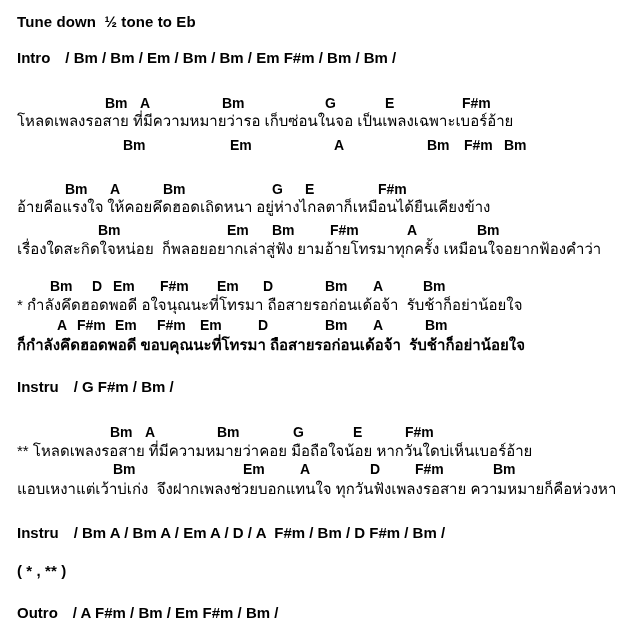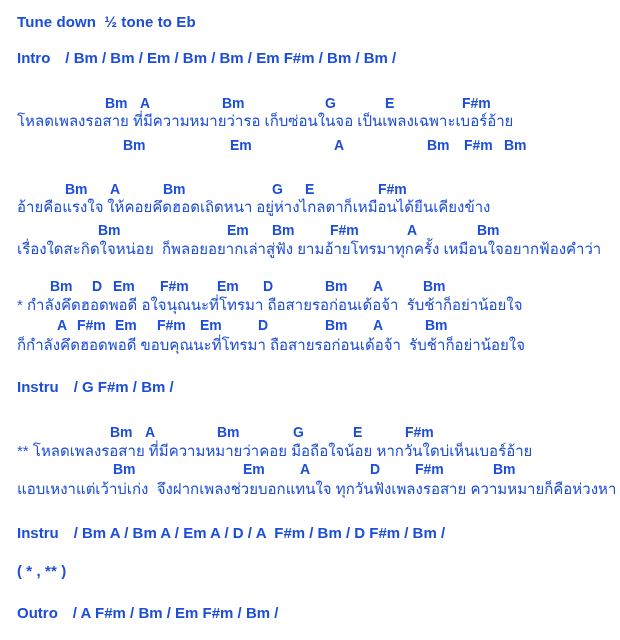--- a/index.html
+++ b/index.html
@@ -1,21 +1,21 @@
 <!DOCTYPE html>
 <html><head>
 <meta charset="utf-8">
 <style>
   html,body { margin:0; padding:0; background:#ffffff; }
   .sheet {
     position:relative;
     width:620px; height:640px;
     background:#ffffff;
     font-family:"Liberation Sans","DejaVu Sans",sans-serif;
-    color:#1d4ed8;
+    color:#000000;
     overflow:hidden;
   }
   .line { position:absolute; left:17px; right:0; white-space:pre; line-height:1.25; }
   .heading { font-size:15px; font-weight:700; letter-spacing:0.1px; }
   .section { font-size:15px; font-weight:700; }
   .sec-label { margin-right:15px; }
   .lyric { font-size:15px; font-weight:400; }
   .chords-row { left:0; height:16px; }
   .chord {
     position:absolute; top:0;
@@ -32,21 +32,21 @@
     <div class="line chords-row" style="top: 95px;"><span class="chord" style="left: 105px;">Bm</span><span class="chord" style="left: 140px;">A</span><span class="chord" style="left: 222px;">Bm</span><span class="chord" style="left: 325px;">G</span><span class="chord" style="left: 385px;">E</span><span class="chord" style="left: 462px;">F#m</span></div>
     <div class="line lyric" style="top: 112px;">โหลดเพลงรอสาย ที่มีความหมายว่ารอ เก็บซ่อนในจอ เป็นเพลงเฉพาะเบอร์อ้าย</div>
     <div class="line chords-row" style="top: 137px;"><span class="chord" style="left: 123px;">Bm</span><span class="chord" style="left: 230px;">Em</span><span class="chord" style="left: 334px;">A</span><span class="chord" style="left: 427px;">Bm</span><span class="chord" style="left: 464px;">F#m</span><span class="chord" style="left: 504px;">Bm</span></div>
     <div class="line chords-row" style="top: 181px;"><span class="chord" style="left: 65px;">Bm</span><span class="chord" style="left: 110px;">A</span><span class="chord" style="left: 163px;">Bm</span><span class="chord" style="left: 272px;">G</span><span class="chord" style="left: 305px;">E</span><span class="chord" style="left: 378px;">F#m</span></div>
     <div class="line lyric" style="top: 198px; font-family: Liberation Serif, serif;">อ้ายคือแรงใจ ให้คอยคึดฮอดเถิดหนา อยู่ห่างไกลตาก็เหมือนได้ยืนเคียงข้าง</div>
     <div class="line chords-row" style="top: 222px;"><span class="chord" style="left: 98px;">Bm</span><span class="chord" style="left: 227px;">Em</span><span class="chord" style="left: 272px;">Bm</span><span class="chord" style="left: 330px;">F#m</span><span class="chord" style="left: 407px;">A</span><span class="chord" style="left: 477px;">Bm</span></div>
     <div class="line lyric" style="top: 240px;">เรื่องใดสะกิดใจหน่อย  ก็พลอยอยากเล่าสู่ฟัง ยามอ้ายโทรมาทุกครั้ง เหมือนใจอยากฟ้องคำว่า</div>
     <div class="line chords-row" style="top: 278px;"><span class="chord" style="left: 50px;">Bm</span><span class="chord" style="left: 92px;">D</span><span class="chord" style="left: 113px;">Em</span><span class="chord" style="left: 160px;">F#m</span><span class="chord" style="left: 217px;">Em</span><span class="chord" style="left: 263px;">D</span><span class="chord" style="left: 325px;">Bm</span><span class="chord" style="left: 373px;">A</span><span class="chord" style="left: 423px;">Bm</span></div>
     <div class="line lyric" style="top: 296px;">* กำลังคึดฮอดพอดี อใจนุณนะที่โทรมา ถือสายรอก่อนเด้อจ้า  รับช้าก็อย่าน้อยใจ</div>
     <div class="line chords-row" style="top: 317px;"><span class="chord" style="left: 57px;">A</span><span class="chord" style="left: 77px;">F#m</span><span class="chord" style="left: 115px;">Em</span><span class="chord" style="left: 157px;">F#m</span><span class="chord" style="left: 200px;">Em</span><span class="chord" style="left: 258px;">D</span><span class="chord" style="left: 325px;">Bm</span><span class="chord" style="left: 373px;">A</span><span class="chord" style="left: 425px;">Bm</span></div>
-    <div class="line lyric" style="top: 336px;">ก็กำลังคึดฮอดพอดี ขอบคุณนะที่โทรมา ถือสายรอก่อนเด้อจ้า  รับช้าก็อย่าน้อยใจ</div>
+    <div class="line lyric" style="top: 336px; font-weight: bold;">ก็กำลังคึดฮอดพอดี ขอบคุณนะที่โทรมา ถือสายรอก่อนเด้อจ้า  รับช้าก็อย่าน้อยใจ</div>
     <div class="line section" style="top: 378px;"><span class="sec-label">Instru</span><span class="sec-chords">/ G F#m / Bm /</span></div>
     <div class="line chords-row" style="top: 424px;"><span class="chord" style="left: 110px;">Bm</span><span class="chord" style="left: 145px;">A</span><span class="chord" style="left: 217px;">Bm</span><span class="chord" style="left: 293px;">G</span><span class="chord" style="left: 353px;">E</span><span class="chord" style="left: 405px;">F#m</span></div>
     <div class="line lyric" style="top: 442px;">** โหลดเพลงรอสาย ที่มีความหมายว่าคอย มือถือใจน้อย หากวันใดบ่เห็นเบอร์อ้าย</div>
     <div class="line chords-row" style="top: 461px;"><span class="chord" style="left: 113px;">Bm</span><span class="chord" style="left: 243px;">Em</span><span class="chord" style="left: 300px;">A</span><span class="chord" style="left: 370px;">D</span><span class="chord" style="left: 415px;">F#m</span><span class="chord" style="left: 493px;">Bm</span></div>
     <div class="line lyric" style="top: 480px;">แอบเหงาแต่เว้าบ่เก่ง  จึงฝากเพลงช่วยบอกแทนใจ ทุกวันฟังเพลงรอสาย ความหมายก็คือห่วงหา</div>
     <div class="line section" style="top: 524px;"><span class="sec-label">Instru</span><span class="sec-chords">/ Bm A / Bm A / Em A / D / A  F#m / Bm / D F#m / Bm /</span></div>
     <div class="line heading" style="top: 562px;">( * , ** )</div>
     <div class="line section" style="top: 604px;"><span class="sec-label">Outro</span><span class="sec-chords">/ A F#m / Bm / Em F#m / Bm /</span></div>
   </div>
 

